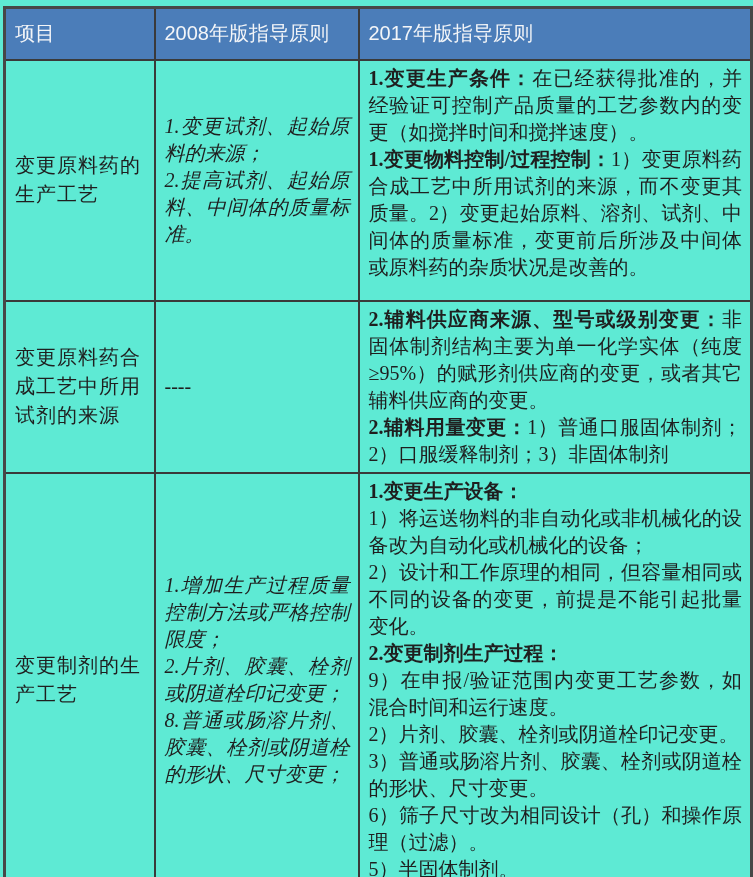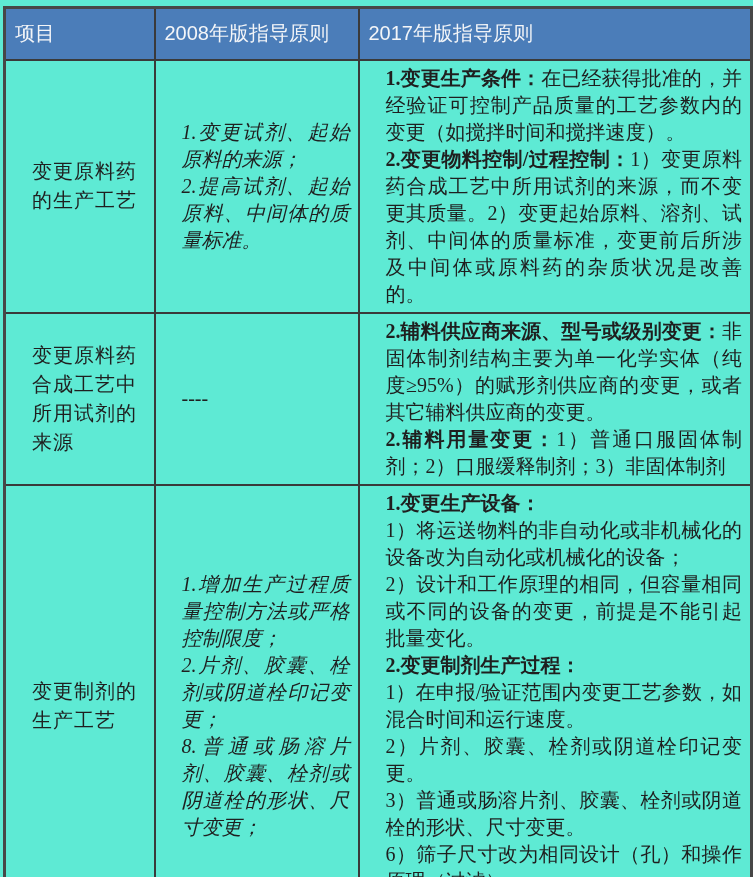--- a/index.html
+++ b/index.html
@@ -25,21 +25,21 @@
     font-weight:400;
     font-size:20px;
     text-align:left;
     vertical-align:middle;
     padding:6px 8px 6px 9px;
     height:52px;
   }
   .cmp td {
     font-size:20px;
     line-height:27px;
-    padding:4px 8px 4px 26px;
+    padding:4px 8px 4px 9px;
   }
   td.c1 { vertical-align:middle; letter-spacing:1px; line-height:29px;margin-left:32px; }
   td.c2 { vertical-align:middle; text-align:justify; text-justify:inter-ideograph;font-style:italic; }
   td.c3 { vertical-align:top;    text-align:justify; text-justify:inter-ideograph; }
   td p { margin:0; }
   td b { font-weight:700; }
   tr.r1 { height:241px; }
   tr.r2 { height:169px; }
   tr.r3 { height:398px; }
 </style>
@@ -63,21 +63,21 @@
     <tbody>
 
       <tr class="r1">
         <td class="c1">变更原料药的生产工艺</td>
         <td class="c2">
           <p>1.变更试剂、起始原料的来源；</p>
           <p>2.提高试剂、起始原料、中间体的质量标准。</p>
         </td>
         <td class="c3">
           <p><b>1.变更生产条件：</b><span>在已经获得批准的，并经验证可控制产品质量的工艺参数内的变更（如搅拌时间和搅拌速度）。</span></p>
-          <p><b>2.变更物料控制/过程控制：</b><span>1）变更原料药合成工艺中所用试剂的来源，而不变更其质量。2）变更起始原料、溶剂、试剂、中间体的质量标准，变更前后所涉及中间体或原料药的杂质状况是改善的。</span></p>
+          <p><b>1.变更物料控制/过程控制：</b><span>1）变更原料药合成工艺中所用试剂的来源，而不变更其质量。2）变更起始原料、溶剂、试剂、中间体的质量标准，变更前后所涉及中间体或原料药的杂质状况是改善的。</span></p>
         </td>
       </tr>
 
       <tr class="r2">
         <td class="c1">变更原料药合成工艺中所用试剂的来源</td>
         <td class="c2">
           <p>----</p>
         </td>
         <td class="c3">
           <p><b>2.辅料供应商来源、型号或级别变更：</b><span>非固体制剂结构主要为单一化学实体（纯度≥95%）的赋形剂供应商的变更，或者其它辅料供应商的变更。</span></p>
@@ -90,21 +90,21 @@
         <td class="c2">
           <p>1.增加生产过程质量控制方法或严格控制限度；</p>
           <p>2.片剂、胶囊、栓剂或阴道栓印记变更；</p>
           <p>8.普通或肠溶片剂、胶囊、栓剂或阴道栓的形状、尺寸变更；</p>
         </td>
         <td class="c3">
           <p><b>1.变更生产设备：</b></p>
           <p>1）将运送物料的非自动化或非机械化的设备改为自动化或机械化的设备；</p>
           <p>2）设计和工作原理的相同，但容量相同或不同的设备的变更，前提是不能引起批量变化。</p>
           <p><b>2.变更制剂生产过程：</b></p>
-          <p>1）在申报/验证范围内变更工艺参数，如混合时间和运行速度。</p>
+          <p>9）在申报/验证范围内变更工艺参数，如混合时间和运行速度。</p>
           <p>2）片剂、胶囊、栓剂或阴道栓印记变更。</p>
           <p>3）普通或肠溶片剂、胶囊、栓剂或阴道栓的形状、尺寸变更。</p>
           <p>6）筛子尺寸改为相同设计（孔）和操作原理（过滤）。</p>
           <p>5）半固体制剂。</p>
         </td>
       </tr>
 
     </tbody>
   </table>
 </div>

